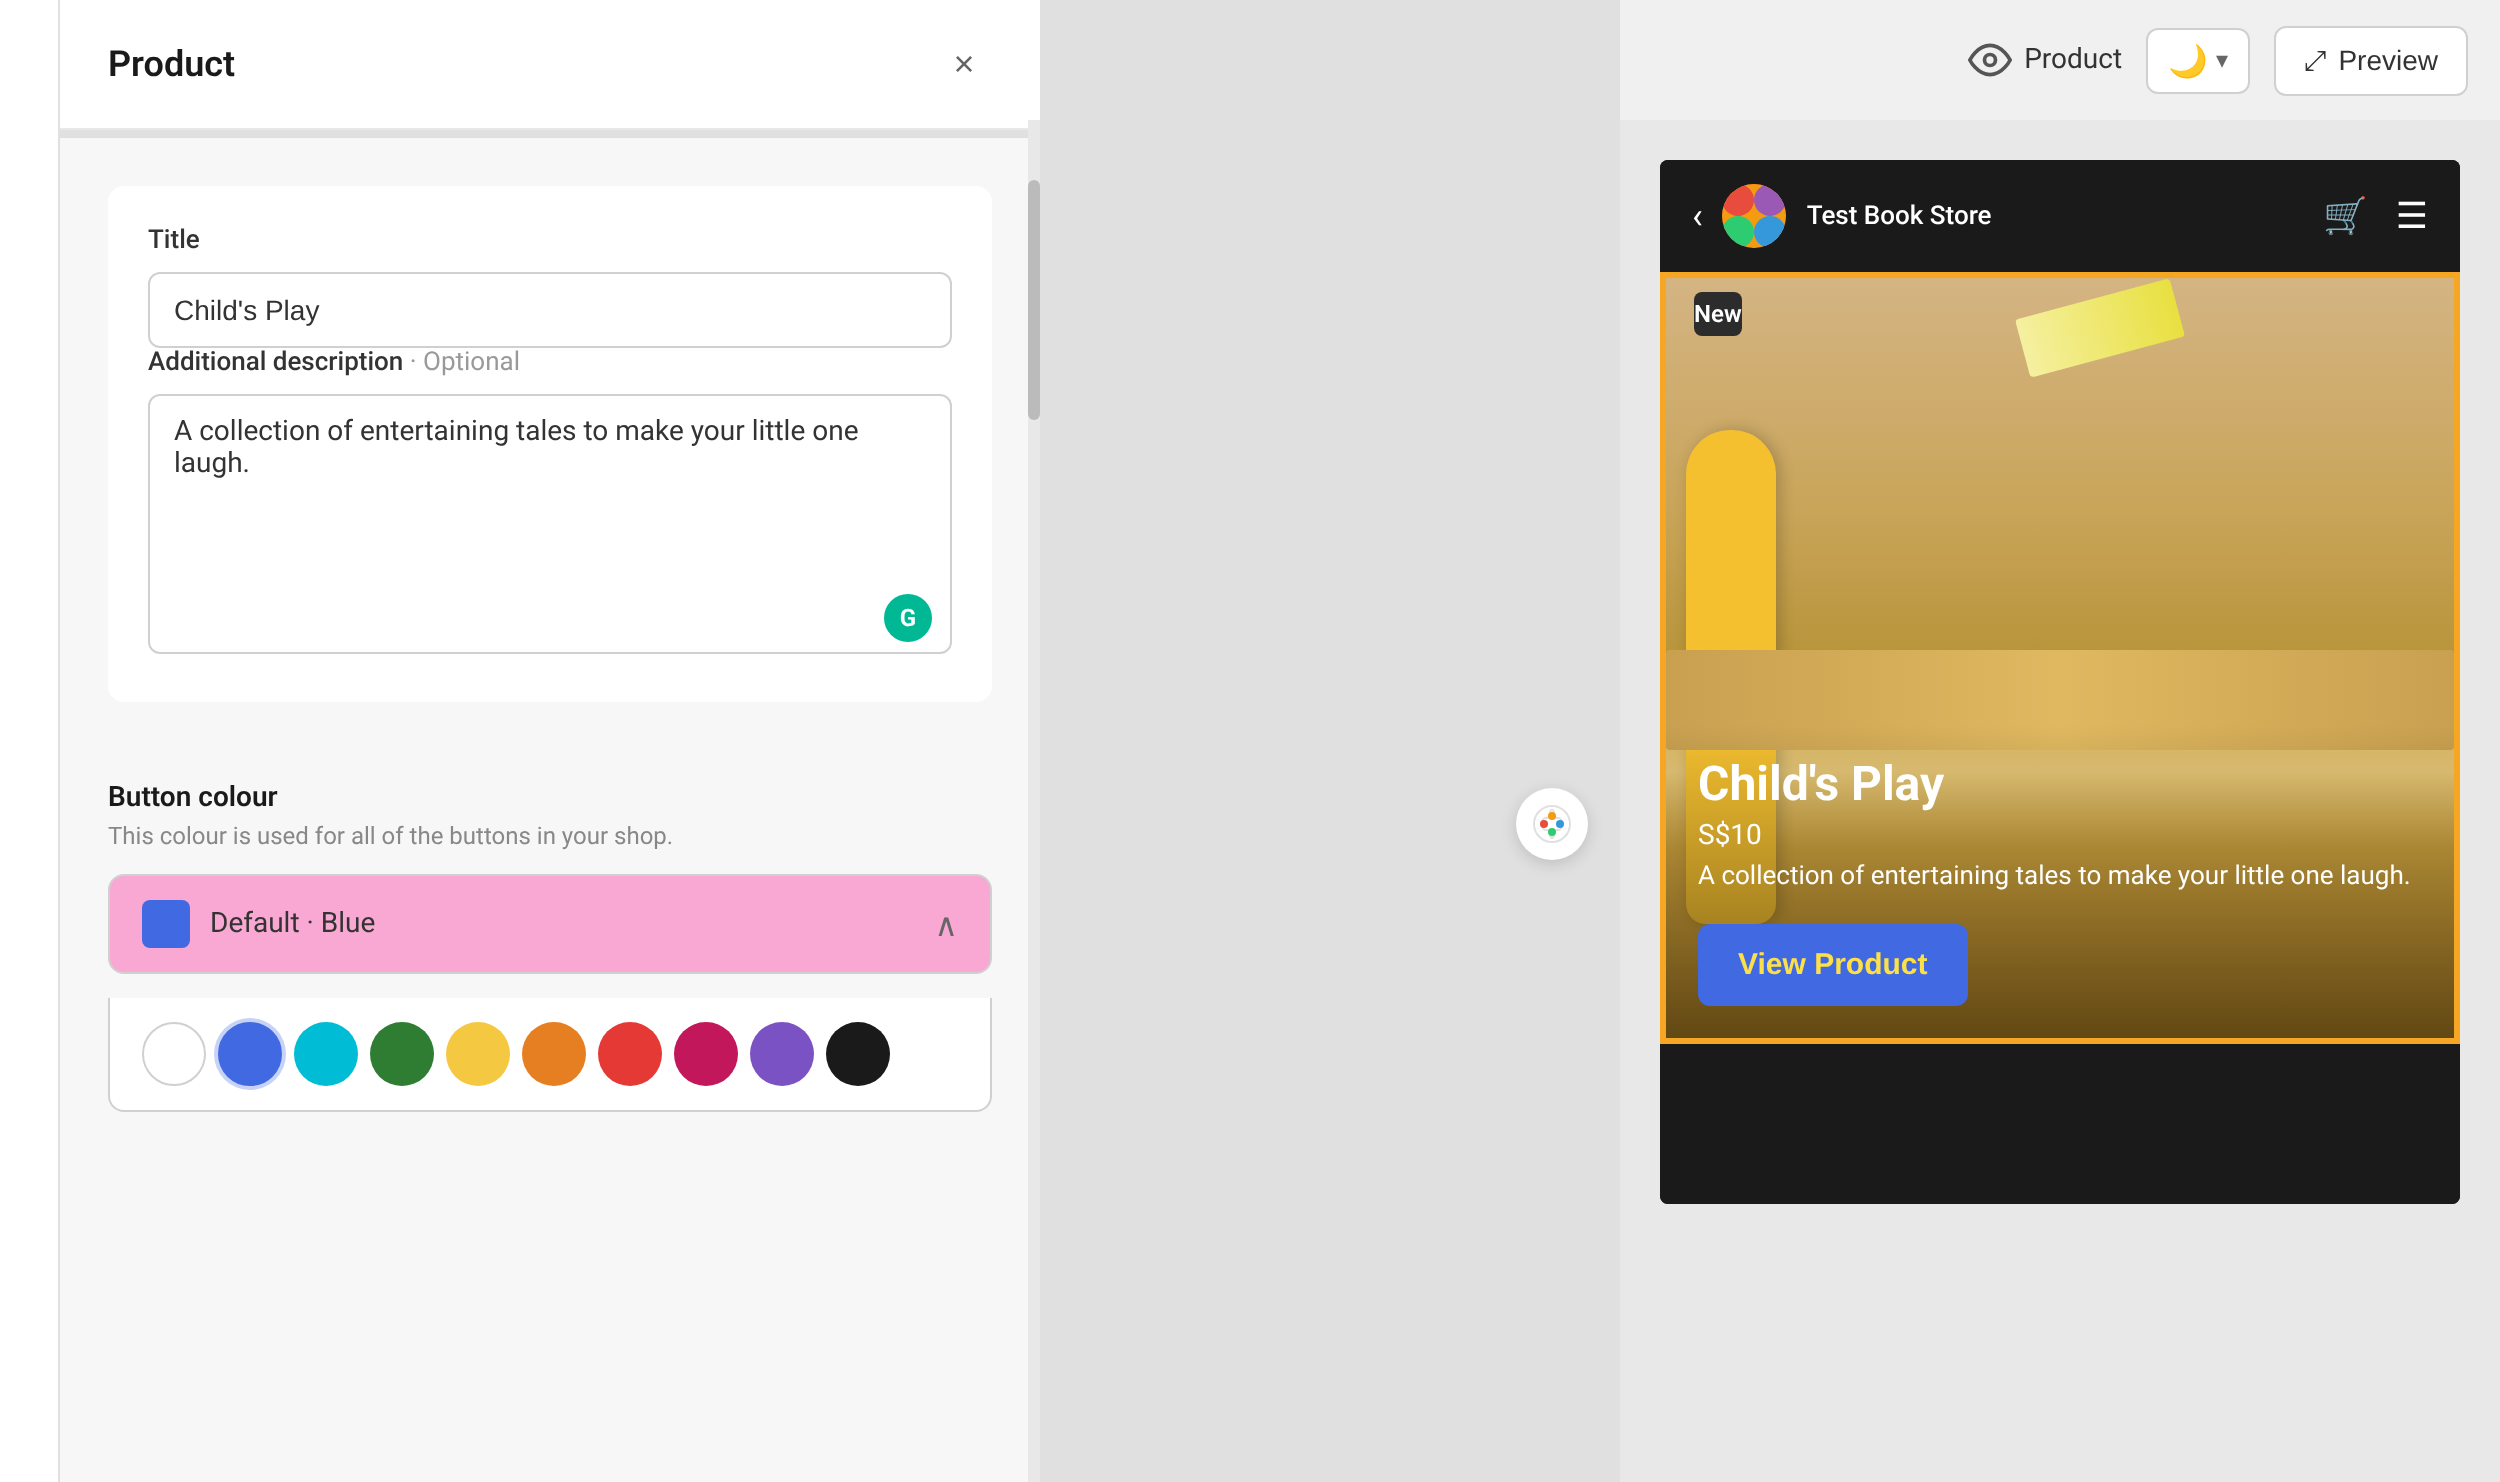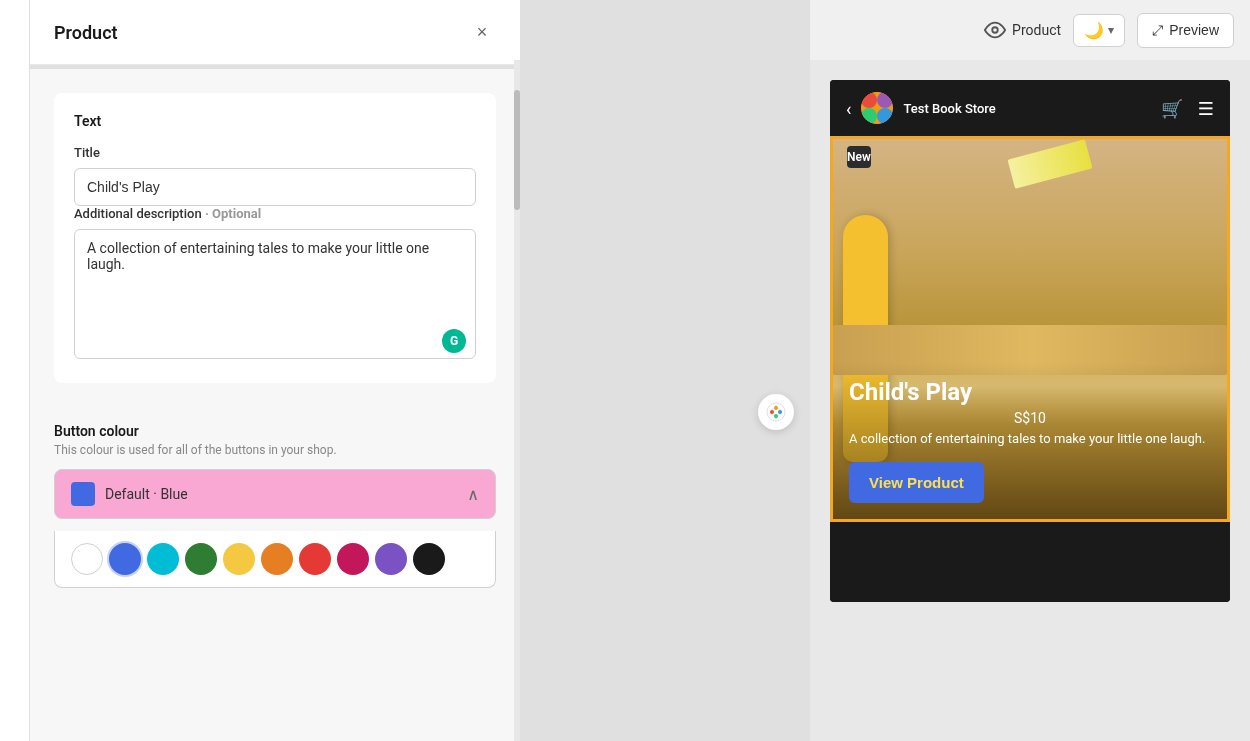--- a/index.html
+++ b/index.html
@@ -84,21 +84,21 @@
     .field-label {
       font-size: 13px;
       font-weight: 500;
       color: #333;
       margin-bottom: 8px;
     }
 
     .field-label-optional {
       font-size: 13px;
       color: #999;
-      font-weight: 700;
+      font-weight: 400;
     }
 
     .text-input {
       width: 100%;
       border: 1px solid #d0d0d0;
       border-radius: 6px;
       padding: 10px 12px;
       font-size: 14px;
       color: #333;
       outline: none;
@@ -387,21 +387,20 @@
       color: #fff;
       font-size: 24px;
       font-weight: 700;
       margin-bottom: 4px;
     }
 
     .product-price {
       color: #fff;
       font-size: 14px;
       margin-bottom: 4px;
-      text-align: center;
     }
 
     .product-desc {
       color: #fff;
       font-size: 13px;
       margin-bottom: 14px;
       line-height: 1.4;
     }
 
     .view-product-btn {
@@ -432,21 +431,20 @@
     <button class="close-btn">×</button>
   </div>
 
   <div style="height:4px; background:#e0e0e0; position:relative;">
     <div style="position:absolute; top:0; right:0; width:6px; height:100%; background:#bbb;"></div>
   </div>
 
   <div class="panel-content">
 
     <div class="section-block">
-      <div class="section-label">Text</div>
 
       <div class="field-group">
         <div class="field-label">Title</div>
         <input type="text" class="text-input" value="Child's Play" style="">
       </div>
 
       <div class="field-group">
         <div class="field-label">
           <span>Additional description</span>
           <span class="field-label-optional">· Optional</span>

